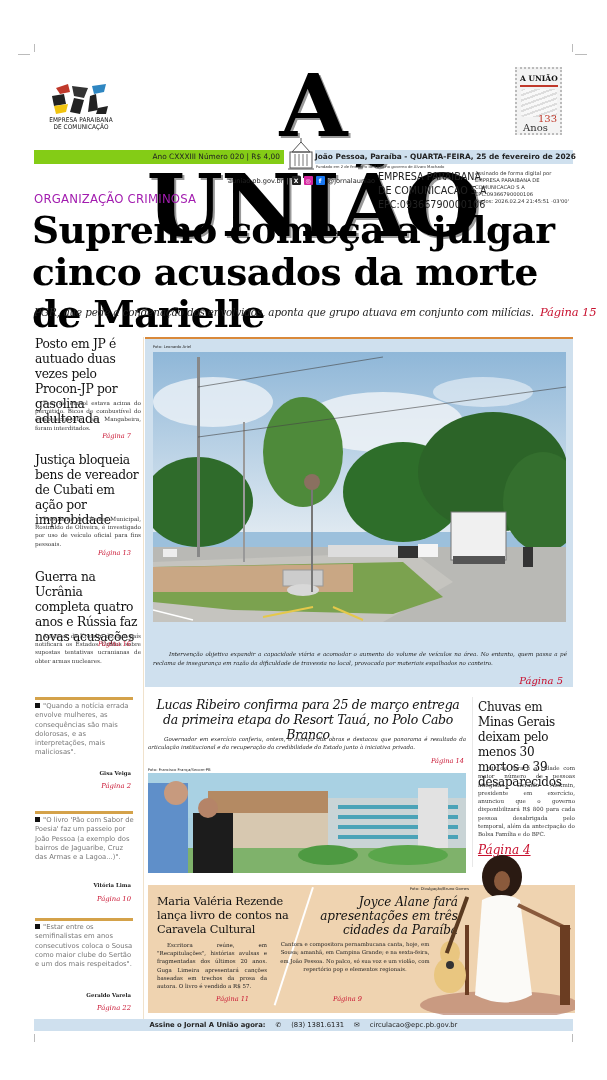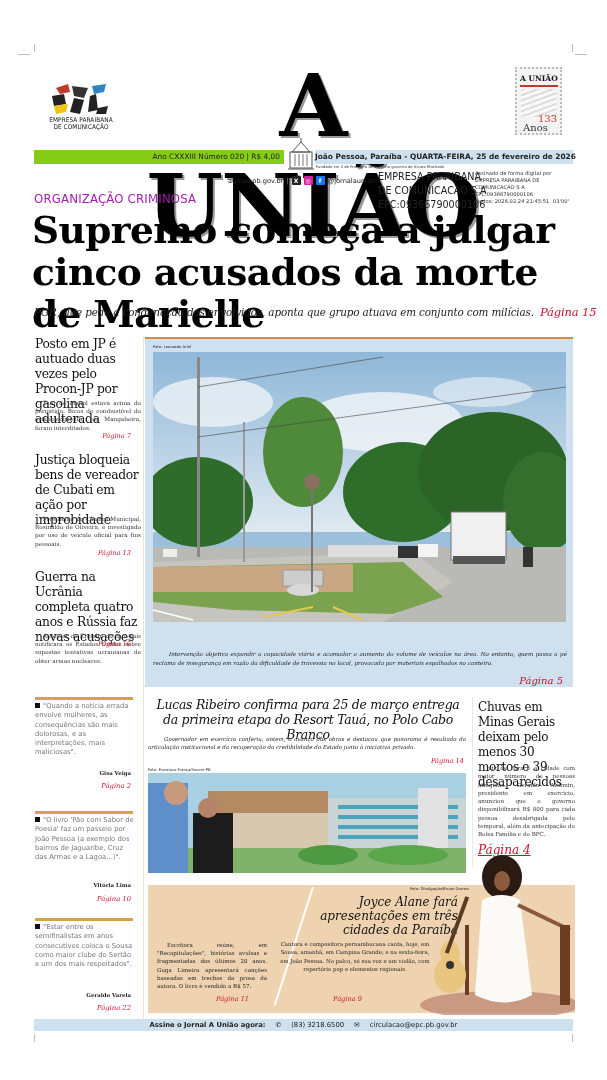--- a/index.html
+++ b/index.html
@@ -281,20 +281,21 @@
     <circle cx="60" cy="35" r="10" fill="#b58468"></circle>
   </svg>
 </div>
 
 <div class="abs chuvas-title">Chuvas em Minas Gerais deixam pelo menos 30 mortos e 39 desaparecidos</div>
 <div class="abs chuvas-body">Juiz de Fora é a cidade com maior número de pessoas atingidas. Geraldo Alckmin, presidente em exercício, anunciou que o governo disponibilizará R$ 800 para cada pessoa desabrigada pelo temporal, além da antecipação do Bolsa Família e do BPC.</div>
 <div class="abs chuvas-pg">Página 4</div>
 
 <div class="abs culture-box">
   <div class="culture-slash"></div>
+  <div class="mv-title">Maria Valéria Rezende lança livro de contos na Caravela Cultural</div>
   <div class="mv-body">Escritora reúne, em "Recapitulações", histórias avulsas e fragmentadas dos últimos 20 anos. Guga Limeira apresentará canções baseadas em trechos da prosa da autora. O livro é vendido a R$ 57.</div>
   <div class="mv-pg">Página 11</div>
   <div class="ja-title">Joyce Alane fará apresentações em três cidades da Paraíba</div>
   <div class="ja-body">Cantora e compositora pernambucana canta, hoje, em Sousa; amanhã, em Campina Grande; e na sexta-feira, em João Pessoa. No palco, só sua voz e um violão, com repertório pop e elementos regionais.</div>
   <div class="ja-pg">Página 9</div>
   <div class="photo-credit" style="left:262px;top:1px;">Foto: Divulgação/Bruno Gomes</div>
 </div>
 <div class="abs singer">
   <svg width="155" height="160" viewBox="0 0 155 160">
     <ellipse cx="80" cy="150" rx="80" ry="14" fill="#b9826e" opacity="0.7"></ellipse>
@@ -310,16 +311,16 @@
     <rect x="35" y="40" width="4" height="60" fill="#5a3a20" transform="rotate(20 37 70)"></rect>
   </svg>
 </div>
 
 <div class="vline" style="left:143px;top:337px;width:1px;height:682px;background:#f0e2cc;"></div>
 <div class="vline" style="left:472px;top:697px;width:1px;height:170px;background:#e8e8e8;"></div>
 
 <div class="abs footer">
   <b>Assine o Jornal A União agora:</b>
   <span>✆</span>
-  <span>(83) 3218.6500</span>
+  <span>(83) 1381.6131</span>
   <span>✉</span>
   <span>circulacao@epc.pb.gov.br</span>
 </div>
 
 </body></html>

